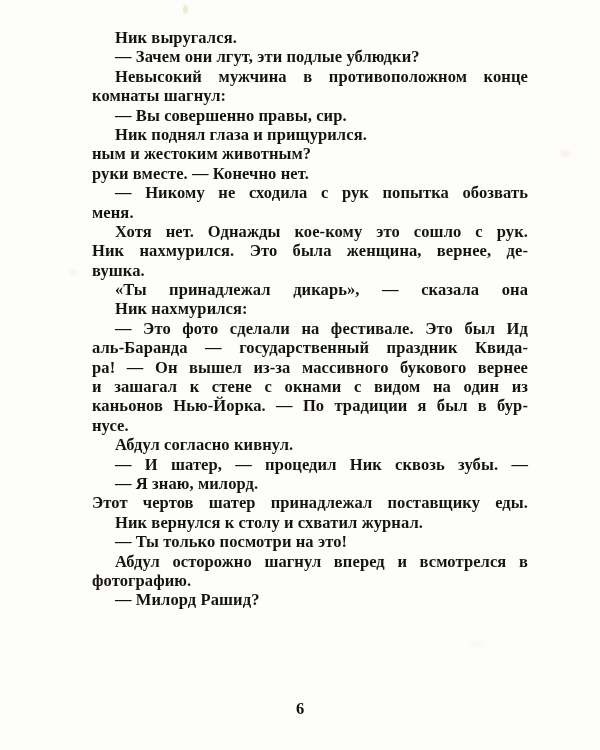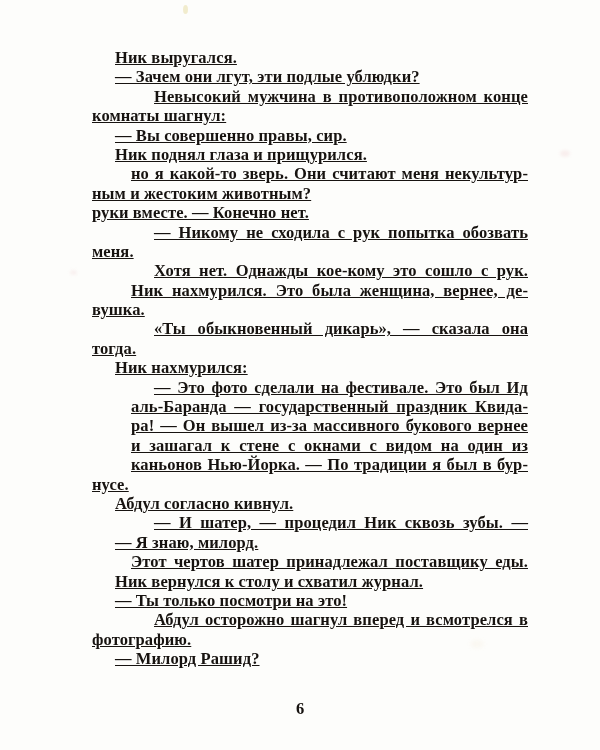--- a/index.html
+++ b/index.html
@@ -17,37 +17,35 @@
     height: 750px;
     background: var(--paper);
     overflow: hidden;
     font-family: "Liberation Serif", "DejaVu Serif", serif;
     font-weight: 700;
     color: var(--ink);
   }
   .text-block {
     position: absolute;
     left: 92px;
-    top: 48px;
+    top: 28px;
     width: 436px;
-    text-decoration: underline;
   }
   .ln {
     height: 19.4px;
     line-height: 19.4px;
     font-size: 16.5px;
     letter-spacing: 0.1px;
     white-space: normal;
     overflow: visible;
   }
   .ind { text-indent: 23px; }
   .jst {
     text-align: justify;
     text-align-last: justify;
-    margin-left: 39px;
   }
   .page-number {
     position: absolute;
     top: 699px;
     left: 0;
     width: 600px;
     height: 20px;
     line-height: 20px;
     text-align: center;
     font-size: 16.5px;
@@ -85,30 +83,28 @@
   <div class="speck speck-c"></div>
   <div class="speck speck-d"></div>
 
   <div class="text-block">
     <div class="ln ind">Ник выругался.</div>
     <div class="ln ind">— Зачем они лгут, эти подлые ублюдки?</div>
     <div class="ln ind jst">Невысокий мужчина в противоположном конце</div>
     <div class="ln">комнаты шагнул:</div>
     <div class="ln ind">— Вы совершенно правы, сир.</div>
     <div class="ln ind">Ник поднял глаза и прищурился.</div>
-    <div class="ln jst">но я какой-то зверь. Они считают меня некультур-</div>
     <div class="ln">ным и жестоким животным?</div>
     <div class="ln">руки вместе. — Конечно нет.</div>
     <div class="ln ind jst">— Никому не сходила с рук попытка обозвать</div>
     <div class="ln">меня.</div>
     <div class="ln ind jst">Хотя нет. Однажды кое-кому это сошло с рук.</div>
     <div class="ln jst">Ник нахмурился. Это была женщина, вернее, де-</div>
     <div class="ln">вушка.</div>
-    <div class="ln ind jst">«Ты обыкновенный дикарь», — сказала она</div>
-    <div class="ln">тогда.</div>
+    <div class="ln ind jst">«Ты принадлежал дикарь», — сказала она</div>
     <div class="ln ind">Ник нахмурился:</div>
     <div class="ln ind jst">— Это фото сделали на фестивале. Это был Ид</div>
     <div class="ln jst">аль-Баранда — государственный праздник Квида-</div>
     <div class="ln jst">ра! — Он вышел из-за массивного букового вернее</div>
     <div class="ln jst">и зашагал к стене с окнами с видом на один из</div>
     <div class="ln jst">каньонов Нью-Йорка. — По традиции я был в бур-</div>
     <div class="ln">нусе.</div>
     <div class="ln ind">Абдул согласно кивнул.</div>
     <div class="ln ind jst">— И шатер, — процедил Ник сквозь зубы. —</div>
     <div class="ln ind">— Я знаю, милорд.</div>

